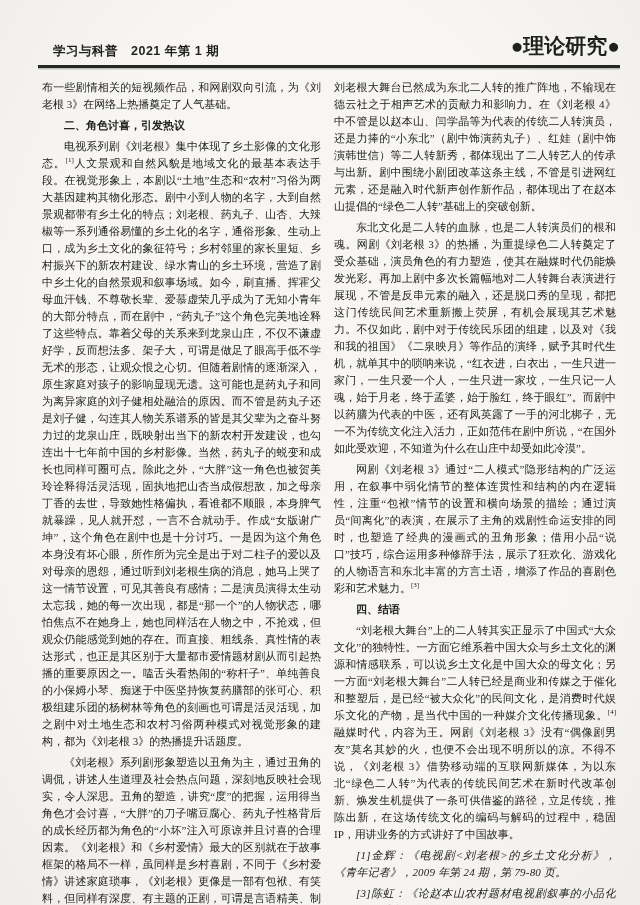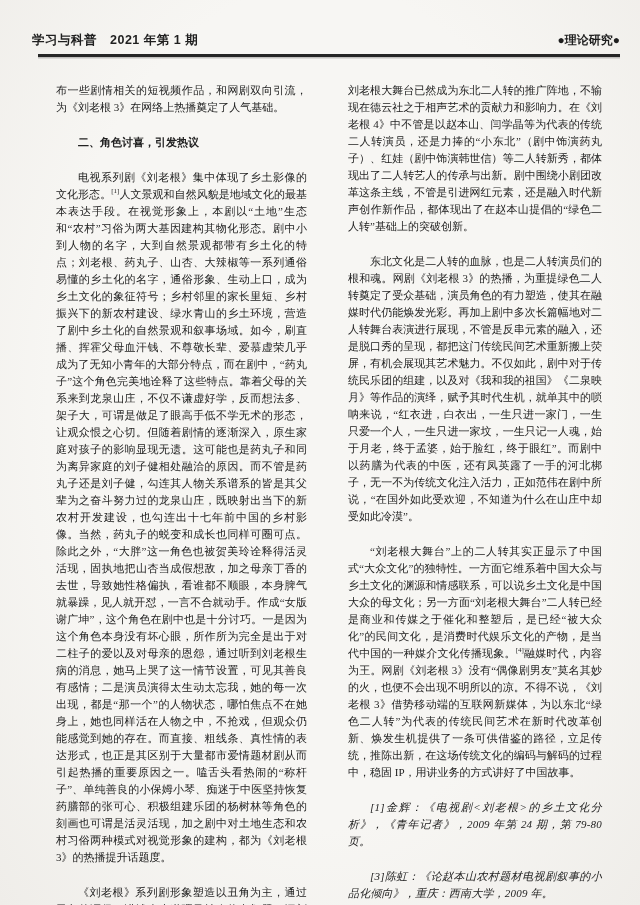--- a/index.html
+++ b/index.html
@@ -16,53 +16,53 @@
     width: 640px;
     height: 905px;
     background: radial-gradient(ellipse at 50% 45%, #f7f6f3 60%, #efede9 100%);
     color: #1f1f1f;
     overflow: hidden;
   }
   .header {
     display: flex;
     justify-content: space-between;
     align-items: flex-end;
-    padding: 32px 20px 0 32px;
+    padding: 32px 20px 0 53px;
   }
   .journal-title {
     font-family: "Liberation Sans", "DejaVu Sans", sans-serif;
     font-weight: bold;
     font-size: 12.5px;
     letter-spacing: 0.5px;
   }
   .section-label {
     font-family: "Liberation Sans", "DejaVu Sans", sans-serif;
     font-weight: bold;
-    font-size: 12px;
+    font-size: 21px;
   }
   .header-rule {
     margin: 5px 20px 0 38px;
     height: 3px;
     background: #262626;
     box-shadow: 0 1.5px 0 rgba(40,40,40,0.25);
   }
   .columns {
     display: flex;
     gap: 5px;
     padding: 7px 20px 0 38px;
   }
   .col {
     font-size: 11px;
     line-height: 17px;
     text-align: justify;
     color: #222;
   }
   .col-left  { width: 287px; }
   .col-right { width: 290px; }
-  .col p { margin: 18px; text-indent: 2em; }
+  .col p { margin: 4px; text-indent: 2em; }
   .col p.no-indent { text-indent: 0; }
   .sec-heading {
     font-family: Liberation Serif, serif;
     font-weight: bold;
   }
   sup {
     font-size: 7px;
     line-height: 0;
     vertical-align: super;
   }
@@ -90,20 +90,22 @@
       <p class="no-indent">布一些剧情相关的短视频作品，和网剧双向引流，为《刘老根 3》在网络上热播奠定了人气基础。</p>
       <p class="sec-heading">二、角色讨喜，引发热议</p>
       <p>电视系列剧《刘老根》集中体现了乡土影像的文化形态。<sup>[1]</sup>人文景观和自然风貌是地域文化的最基本表达手段。在视觉形象上，本剧以“土地”生态和“农村”习俗为两大基因建构其物化形态。剧中小到人物的名字，大到自然景观都带有乡土化的特点；刘老根、药丸子、山杏、大辣椒等一系列通俗易懂的乡土化的名字，通俗形象、生动上口，成为乡土文化的象征符号；乡村邻里的家长里短、乡村振兴下的新农村建设、绿水青山的乡土环境，营造了剧中乡土化的自然景观和叙事场域。如今，刷直播、挥霍父母血汗钱、不尊敬长辈、爱慕虚荣几乎成为了无知小青年的大部分特点，而在剧中，“药丸子”这个角色完美地诠释了这些特点。靠着父母的关系来到龙泉山庄，不仅不谦虚好学，反而想法多、架子大，可谓是做足了眼高手低不学无术的形态，让观众恨之心切。但随着剧情的逐渐深入，原生家庭对孩子的影响显现无遗。这可能也是药丸子和同为离异家庭的刘子健相处融洽的原因。而不管是药丸子还是刘子健，勾连其人物关系谱系的皆是其父辈为之奋斗努力过的龙泉山庄，既映射出当下的新农村开发建设，也勾连出十七年前中国的乡村影像。当然，药丸子的蜕变和成长也同样可圈可点。除此之外，“大胖”这一角色也被贺美玲诠释得活灵活现，固执地把山杏当成假想敌，加之母亲丁香的去世，导致她性格偏执，看谁都不顺眼，本身脾气就暴躁，见人就开怼，一言不合就动手。作成“女版谢广坤”，这个角色在剧中也是十分讨巧。一是因为这个角色本身没有坏心眼，所作所为完全是出于对二柱子的爱以及对母亲的恩怨，通过听到刘老根生病的消息，她马上哭了这一情节设置，可见其善良有感情；二是演员演得太生动太忘我，她的每一次出现，都是“那一个”的人物状态，哪怕焦点不在她身上，她也同样活在人物之中，不抢戏，但观众仍能感觉到她的存在。而直接、粗线条、真性情的表达形式，也正是其区别于大量都市爱情题材剧从而引起热播的重要原因之一。嗑舌头看热闹的“称杆子”、单纯善良的小保姆小琴、痴迷于中医坚持恢复药膳部的张可心、积极组建乐团的杨树林等角色的刻画也可谓是活灵活现，加之剧中对土地生态和农村习俗两种模式对视觉形象的建构，都为《刘老根 3》的热播提升话题度。</p>
       <p>《刘老根》系列剧形象塑造以丑角为主，通过丑角的调侃，讲述人生道理及社会热点问题，深刻地反映社会现实，令人深思。丑角的塑造，讲究“度”的把握，运用得当角色才会讨喜，“大胖”的刀子嘴豆腐心、药丸子性格背后的成长经历都为角色的“小坏”注入可原谅并且讨喜的合理因素。《刘老根》和《乡村爱情》最大的区别就在于故事框架的格局不一样，虽同样是乡村喜剧，不同于《乡村爱情》讲述家庭琐事，《刘老根》更像是一部有包袱、有笑料，但同样有深度、有主题的正剧，可谓是言语精美、制作精良。</p>
 
     </div>
 
     <div class="col col-right">
       <p class="no-indent">刘老根大舞台已然成为东北二人转的推广阵地，不输现在德云社之于相声艺术的贡献力和影响力。在《刘老根 4》中不管是以赵本山、闫学晶等为代表的传统二人转演员，还是力捧的“小东北”（剧中饰演药丸子）、红娃（剧中饰演韩世信）等二人转新秀，都体现出了二人转艺人的传承与出新。剧中围绕小剧团改革这条主线，不管是引进网红元素，还是融入时代新声创作新作品，都体现出了在赵本山提倡的“绿色二人转”基础上的突破创新。</p>
       <p>东北文化是二人转的血脉，也是二人转演员们的根和魂。网剧《刘老根 3》的热播，为重提绿色二人转奠定了受众基础，演员角色的有力塑造，使其在融媒时代仍能焕发光彩。再加上剧中多次长篇幅地对二人转舞台表演进行展现，不管是反串元素的融入，还是脱口秀的呈现，都把这门传统民间艺术重新搬上荧屏，有机会展现其艺术魅力。不仅如此，剧中对于传统民乐团的组建，以及对《我和我的祖国》《二泉映月》等作品的演绎，赋予其时代生机，就单其中的唢呐来说，“红衣进，白衣出，一生只进一家门，一生只爱一个人，一生只进一家坟，一生只记一人魂，始于月老，终于孟婆，始于脸红，终于眼红”。而剧中以药膳为代表的中医，还有凤英露了一手的河北梆子，无一不为传统文化注入活力，正如范伟在剧中所说，“在国外如此受欢迎，不知道为什么在山庄中却受如此冷漠”。</p>
+      <p>网剧《刘老根 3》通过“二人模式”隐形结构的广泛运用，在叙事中弱化情节的整体连贯性和结构的内在逻辑性，注重“包袱”情节的设置和横向场景的描绘；通过演员“间离化”的表演，在展示了主角的戏剧性命运安排的同时，也塑造了经典的漫画式的丑角形象；借用小品“说口”技巧，综合运用多种修辞手法，展示了狂欢化、游戏化的人物语言和东北丰富的方言土语，增添了作品的喜剧色彩和艺术魅力。<sup>[3]</sup></p>
+      <p class="sec-heading">四、结语</p>
       <p>“刘老根大舞台”上的二人转其实正显示了中国式“大众文化”的独特性。一方面它维系着中国大众与乡土文化的渊源和情感联系，可以说乡土文化是中国大众的母文化；另一方面“刘老根大舞台”二人转已经是商业和传媒之于催化和整塑后，是已经“被大众化”的民间文化，是消费时代娱乐文化的产物，是当代中国的一种媒介文化传播现象。<sup>[4]</sup>融媒时代，内容为王。网剧《刘老根 3》没有“偶像剧男友”莫名其妙的火，也便不会出现不明所以的凉。不得不说，《刘老根 3》借势移动端的互联网新媒体，为以东北“绿色二人转”为代表的传统民间艺术在新时代改革创新、焕发生机提供了一条可供借鉴的路径，立足传统，推陈出新，在这场传统文化的编码与解码的过程中，稳固 IP，用讲业务的方式讲好了中国故事。</p>
       <p class="ref">[1]金辉：《电视剧&lt;刘老根&gt;的乡土文化分析》，《青年记者》，2009 年第 24 期，第 79-80 页。</p>
       <p class="ref">[3]陈虹：《论赵本山农村题材电视剧叙事的小品化倾向》，重庆：西南大学，2009 年。</p>
 
     </div>
 
   </div>
 </div>
 
 </body></html>

